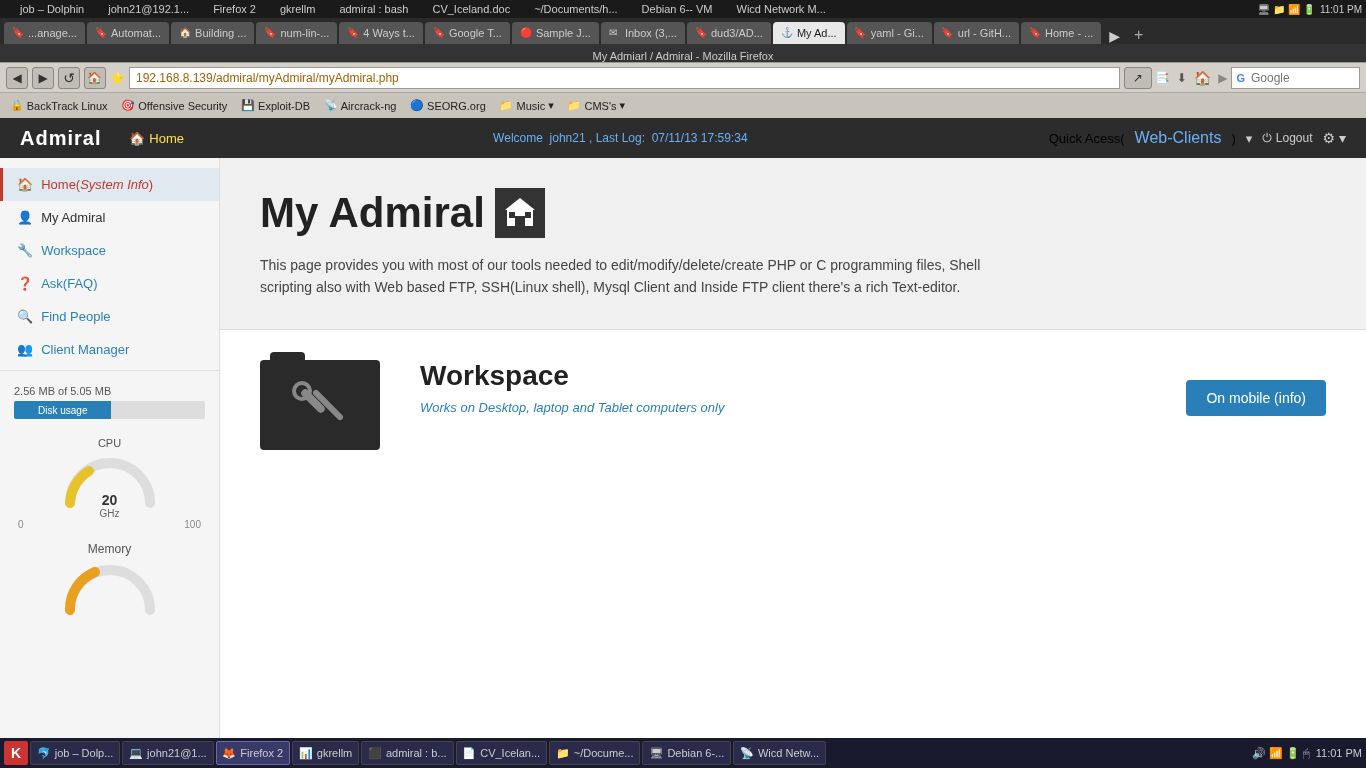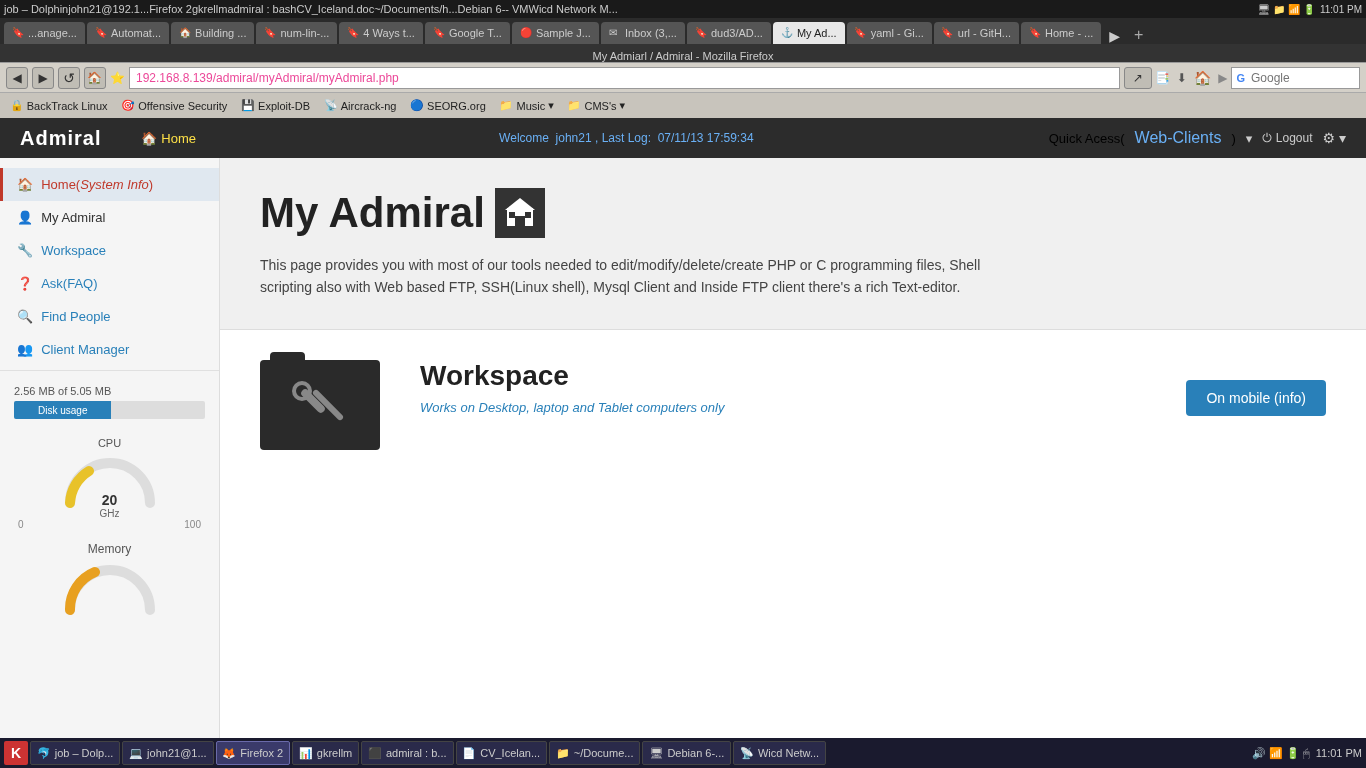--- a/index.html
+++ b/index.html
@@ -9,21 +9,21 @@
     .os-topbar {
       background: #1a1a1a;
       color: #ccc;
       height: 18px;
       display: flex;
       align-items: center;
       padding: 0 4px;
       font-size: 11px;
       gap: 6px;
     }
-    .os-topbar-left { display: flex; gap: 0; flex: 1; }
+    .os-topbar-left { display: flex; gap: 24px; flex: 1; margin-left: 16px; }
     .os-topbar-right { display: flex; gap: 4px; align-items: center; font-size: 10px; }
 
     
     .browser-chrome { background: #3c3c3c; }
 
     .tab-bar {
       background: #2b2b2b;
       height: 26px;
       display: flex;
       align-items: flex-end;
@@ -71,21 +71,21 @@
       font-size: 12px;
       color: #333;
     }
     .url-bar {
       flex: 1;
       height: 22px;
       background: white;
       border: 1px solid #999;
       padding: 0 6px;
       font-size: 12px;
-      color: #ec4899;
+      color: #a16207;
     }
     .search-bar {
       width: 140px;
       height: 22px;
       background: white;
       border: 1px solid #999;
       padding: 0 6px;
       font-size: 12px;
     }
 
@@ -117,21 +117,21 @@
       flex-direction: column;
     }
 
     
     .app-header {
       background: #2c2c2c;
       height: 40px;
       display: flex;
       align-items: center;
       padding: 0 20px;
-      gap: 32px;
+      gap: 20px;
     }
     .app-logo {
       color: #fff;
       font-size: 20px;
       font-weight: bold;
       letter-spacing: 1px;
     }
     .app-nav-item {
       color: #fde047;
       font-size: 13px;

